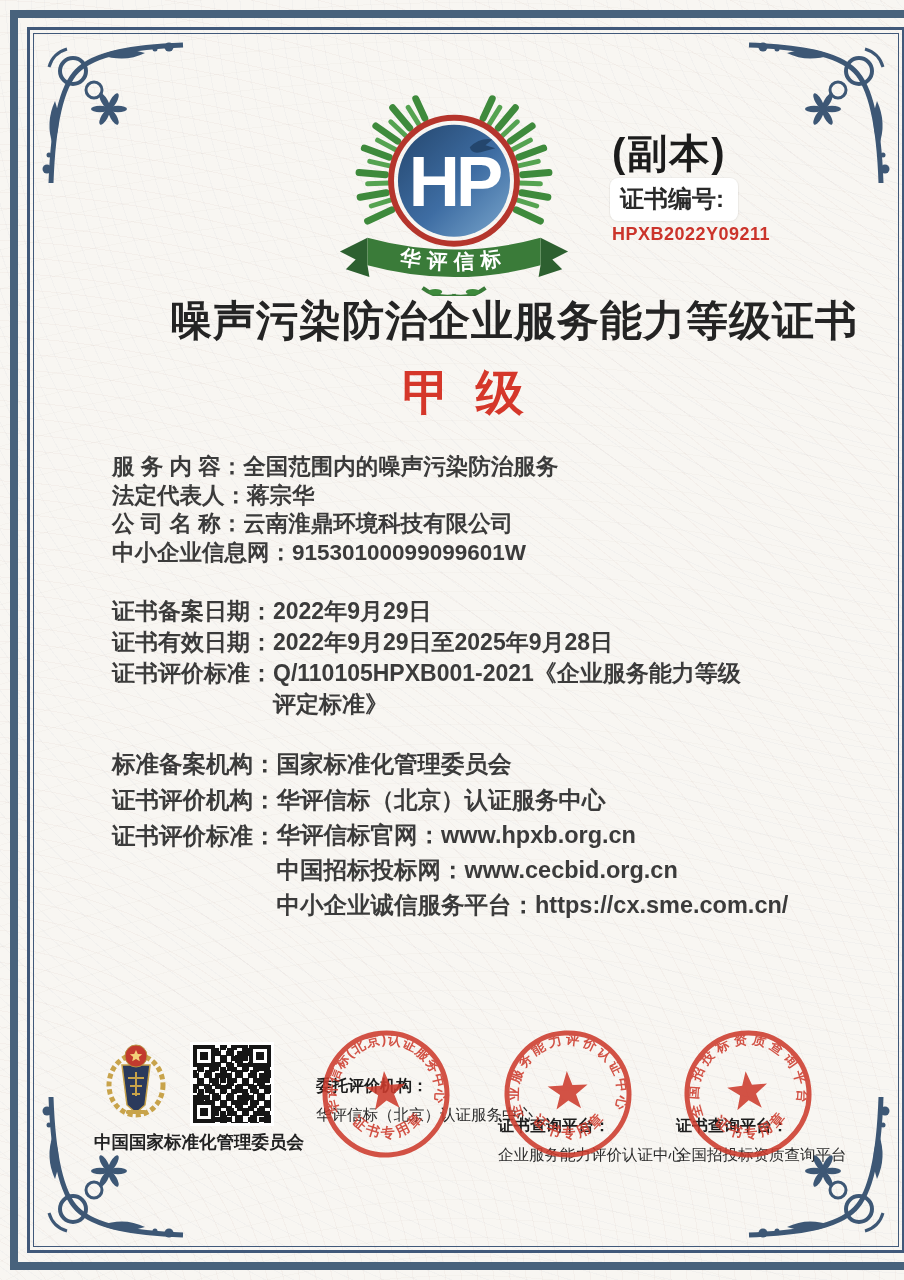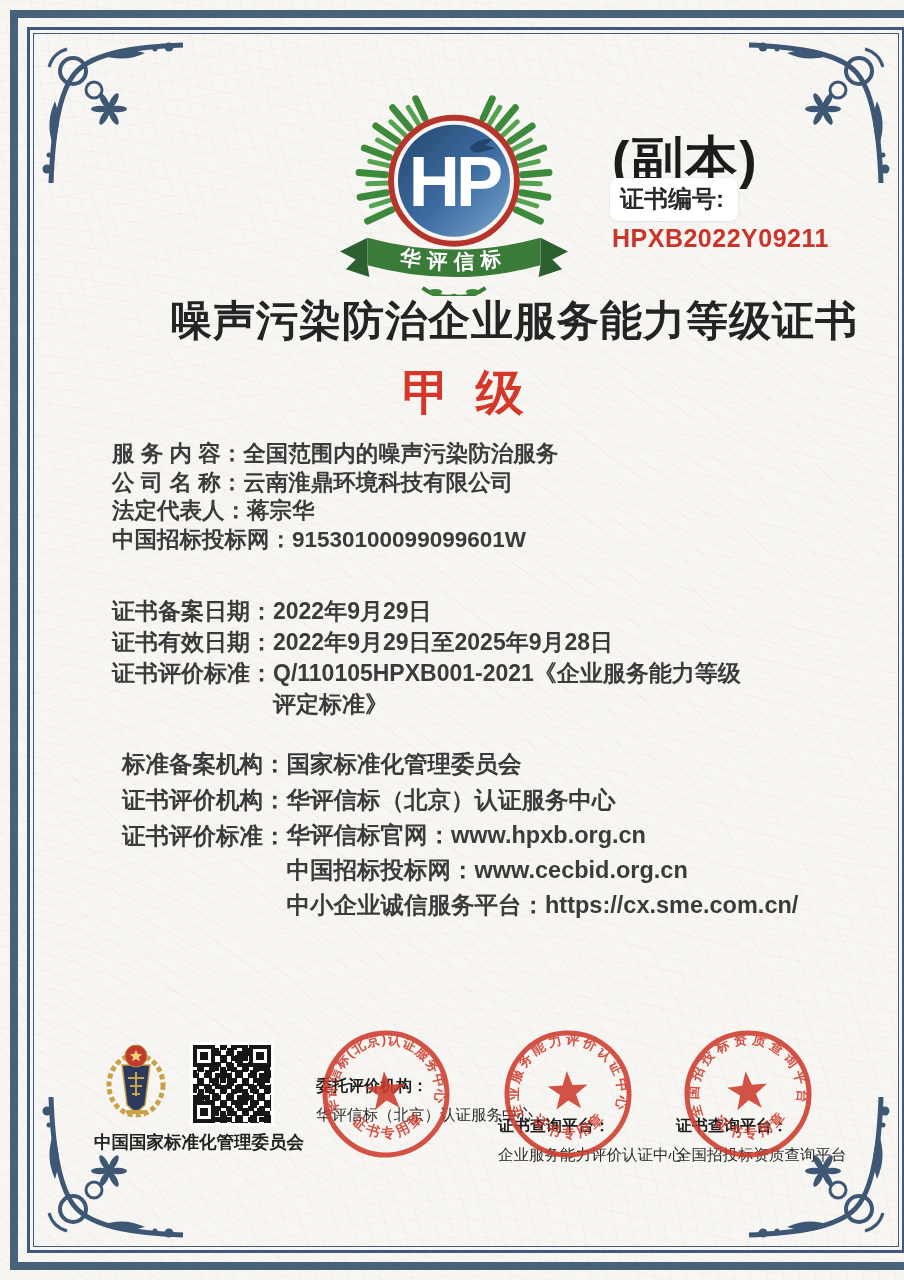--- a/index.html
+++ b/index.html
@@ -17,39 +17,39 @@
   .b1{position:absolute;inset:10px;border:8px solid #48627c;pointer-events:none;}
   .b2{position:absolute;inset:27px;border:3px solid #41597a;pointer-events:none;}
   .b3{position:absolute;inset:33px;border:1px solid #41597a;pointer-events:none;}
   .corner{position:absolute;width:150px;height:150px;pointer-events:none;}
   .c-tl{top:37px;left:37px;}
   .c-tr{top:37px;right:37px;transform:scaleX(-1);}
   .c-bl{bottom:37px;left:37px;transform:scaleY(-1);}
   .c-br{bottom:37px;right:37px;transform:scale(-1,-1);}
   
   .logo{position:absolute;left:336px;top:94px;width:236px;height:202px;}
-  .duplicate{position:absolute;left:612px;top:126px;font-size:52px;font-weight:700;color:#1c1c1c;letter-spacing:2px;}
+  .duplicate{position:absolute;left:612px;top:126px;font-size:40px;font-weight:700;color:#1c1c1c;letter-spacing:2px;}
   .certno-chip{position:absolute;left:610px;top:178px;background:#fff;border-radius:8px;padding:5px 14px 6px 10px;
     box-shadow:0 0 0 1px rgba(0,0,0,0.03),0 1px 3px rgba(0,0,0,0.05);}
   .certno-chip .lbl{font-size:24px;font-weight:700;color:#2a2a2a;}
-  .certno{position:absolute;left:612px;top:224px;font-size:25px;font-weight:700;color:#cb342b;letter-spacing:.5px;text-align:center;}
+  .certno{position:absolute;left:612px;top:224px;font-size:18px;font-weight:700;color:#cb342b;letter-spacing:.5px;text-align:center;}
   
   .title{position:absolute;left:16px;top:293px;width:100%;text-align:center;font-size:42px;font-weight:800;color:#242424;letter-spacing:1px;margin-left:32px;}
   .grade{position:absolute;left:0;top:361px;width:100%;text-align:center;font-size:48px;font-weight:800;color:#d5372a;letter-spacing:6px;}
   
   .block{position:absolute;left:112px;color:#3b3b3b;}
   .block .row{display:flex;align-items:flex-start;}
   .block .lbl{white-space:pre;flex:0 0 auto;}
-  .b-top{top:440px;font-size:22.5px;font-weight:600;}
+  .b-top{top:453px;font-size:22.5px;font-weight:600;}
   .b-top .row{line-height:28.5px;}
   .b-dates{top:596px;font-size:23px;font-weight:600;width:700px;}
   .b-dates .row{line-height:31px;}
   .b-dates .val{max-width:482px;}
   .b-orgs{top:746px;font-size:23.5px;font-weight:600;width:720px;}
-  .b-orgs .row{line-height:36px;margin-left:10px;}
+  .b-orgs .row{line-height:36px;}
   .query-items{display:flex;flex-direction:column;}
   .query-items div{line-height:35px;}
   
   .emblem{position:absolute;left:100px;top:1038px;width:72px;height:82px;}
   .emblem-caption{position:absolute;left:84px;top:1130px;width:220px;text-align:right;font-size:17.5px;font-weight:700;color:#222;}
   .qr{position:absolute;left:190px;top:1042px;width:84px;height:84px;background:#fff;}
   .qr-pat{position:absolute;inset:3px;
     background:
       conic-gradient(#161616 0 25%,transparent 0 50%,#161616 0 75%,transparent 0) 0 0/11px 11px,
       conic-gradient(transparent 0 25%,#161616 0 50%,transparent 0 75%,#161616 0) 4px 3px/15px 15px;}
@@ -186,29 +186,29 @@
 
   <div class="title">噪声污染防治企业服务能力等级证书</div>
   <div class="grade">甲 级</div>
 
   <div class="block b-top">
     <div class="row">
       <span class="lbl">服 务 内 容：</span>
         <span class="val">全国范围内的噪声污染防治服务</span>
     </div>
     <div class="row">
+      <span class="lbl">法定代表人：</span>
+        <span class="val">蒋宗华</span>
+    </div>
+    <div class="row">
       <span class="lbl">公 司 名 称：</span>
         <span class="val">云南淮鼎环境科技有限公司</span>
     </div>
     <div class="row">
-      <span class="lbl">法定代表人：</span>
-        <span class="val">蒋宗华</span>
-    </div>
-    <div class="row">
-      <span class="lbl">中国招标投标网：</span>
+      <span class="lbl">中小企业信息网：</span>
         <span class="val">91530100099099601W</span>
     </div>
   </div>
 
   <div class="block b-dates">
     <div class="row">
       <span class="lbl">证书备案日期：</span>
         <span class="val">2022年9月29日</span>
     </div>
     <div class="row">

